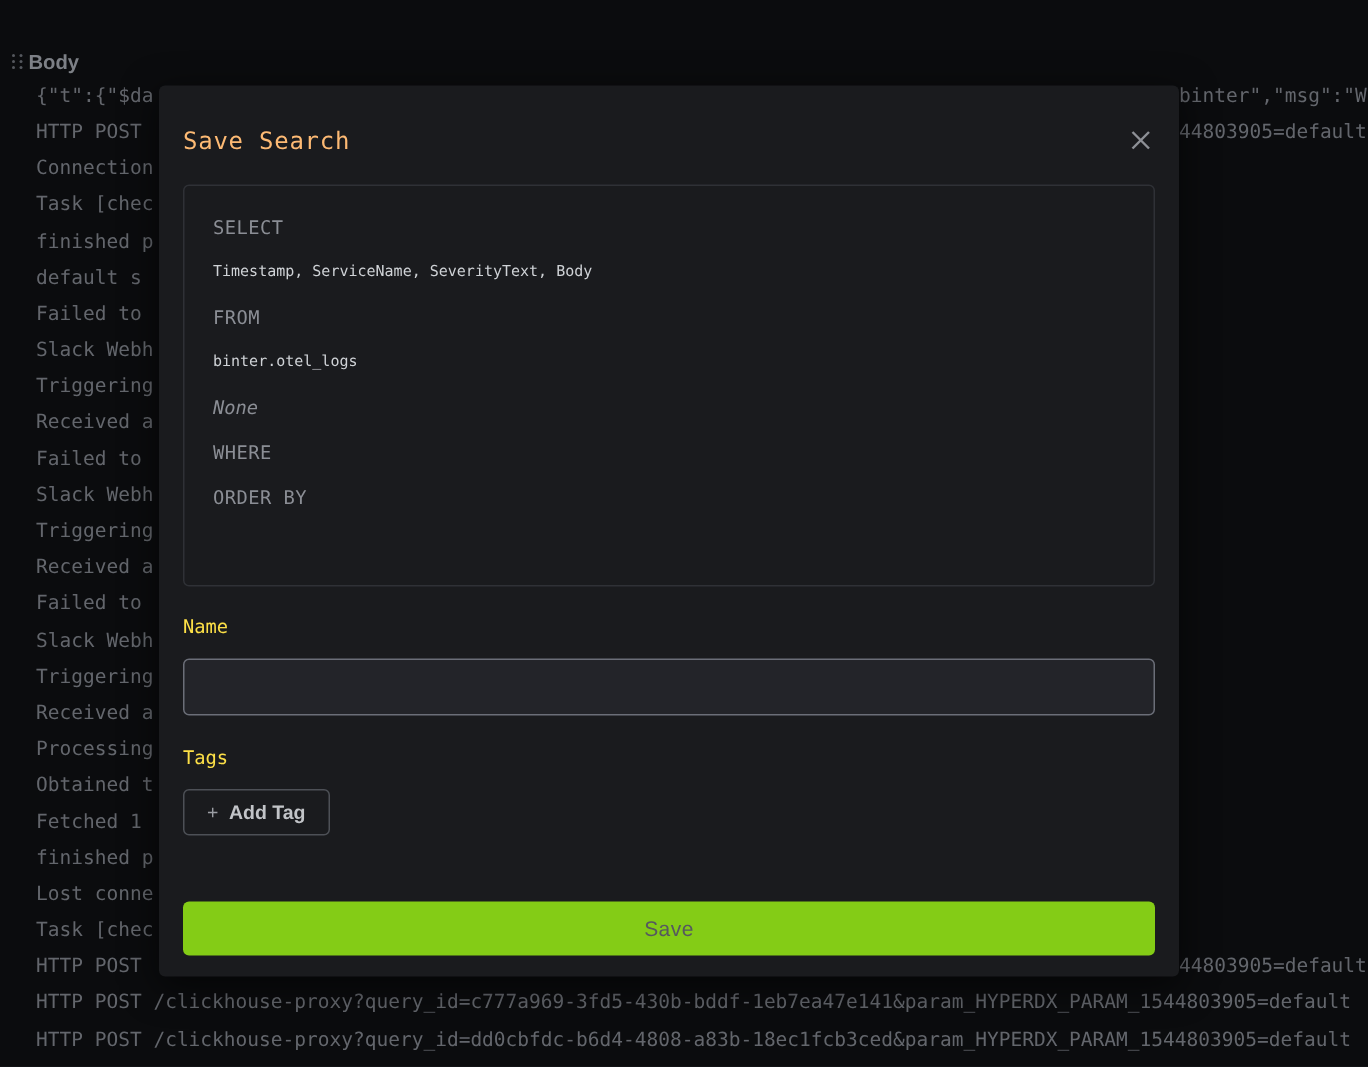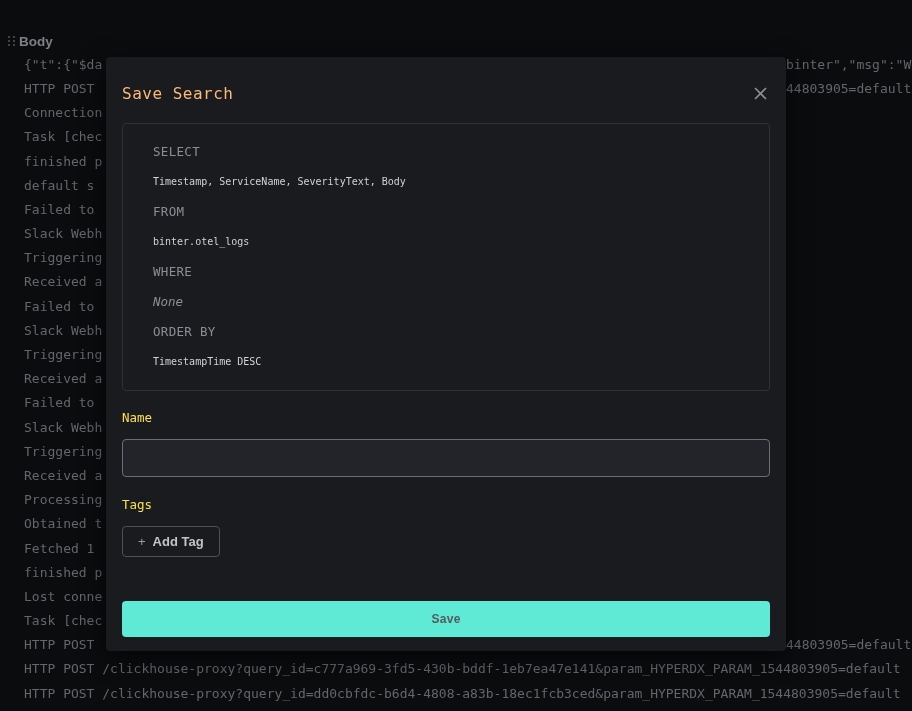--- a/index.html
+++ b/index.html
@@ -53,21 +53,21 @@
   }
   .close-btn {
     width: 28px; height: 28px; border: none; background: transparent;
     display: flex; align-items: center; justify-content: center;
     cursor: pointer; margin-right: -4px;
   }
 
   .query-box {
     margin-top: 18px; width: 100%; height: 268px;
     border: 1px solid #2f3136; border-radius: 4px;
-    padding: 19px 19px 0 30px;
+    padding: 19px 19px 0 19px;
   }
   .q-line { line-height: 17px; margin-bottom: 13px; white-space: pre; }
   .q-label { font-size: 12.5px; color: #8b8e95; letter-spacing: 0.3px; }
   .q-value { font-size: 10px; color: #cfd2d6; }
   .q-none  { font-size: 12.5px; color: #8b8e95; font-style: italic; }
 
   .field-label {
     margin-top: 18px; font-size: 12.5px; color: #fde047; line-height: 17px;
   }
   .name-input {
@@ -80,23 +80,23 @@
   .add-tag-btn {
     margin-top: 13px; height: 31px; padding: 0 15px;
     background: transparent; border: 1px solid #4d5056; border-radius: 4px;
     font-family: "Liberation Sans", sans-serif; font-weight: bold;
     font-size: 13px; color: #c2c4c8; cursor: pointer;
     display: inline-flex; align-items: center; gap: 7px;
   }
   .add-tag-btn .plus { font-weight: normal; color: #9a9da3; }
   .save-btn {
     margin-top: 44px; width: 100%; height: 36px;
-    background: #5eead4; border: none; border-radius: 4px;
-    font-family: "Liberation Sans", sans-serif; font-weight: bold;
-    font-size: 12px; color: #56595f; letter-spacing: 0.3px;
+    background: #84cc16; border: none; border-radius: 4px;
+    font-family: "Liberation Sans", sans-serif; font-weight: normal;
+    font-size: 14px; color: #56595f; letter-spacing: 0.3px;
   }
 </style>
 </head>
 <body>
 
 <div class="log-panel">
   <div class="col-header">
     <span class="grip-icon">
       <i></i>
         <i></i>
@@ -149,24 +149,23 @@
         <line x1="13" y1="2" x2="2" y2="13" stroke="#8d9096" stroke-width="1.6"></line>
       </svg>
     </button>
   </div>
 
   <div class="query-box">
     <div class="q-line q-label">SELECT</div>
     <div class="q-line q-value">Timestamp, ServiceName, SeverityText, Body</div>
     <div class="q-line q-label">FROM</div>
     <div class="q-line q-value">binter.otel_logs</div>
+    <div class="q-line q-none">None</div>
     <div class="q-line q-label">WHERE</div>
-    <div class="q-line q-none">None</div>
     <div class="q-line q-label">ORDER BY</div>
-    <div class="q-line q-value">TimestampTime DESC</div>
   </div>
 
   <div class="field-label">Name</div>
   <input class="name-input" type="text" placeholder="" style="">
 
   <div class="field-label tags-label">Tags</div>
   <button class="add-tag-btn">
     <span class="plus">+</span>
     <span>Add Tag</span>
   </button>

